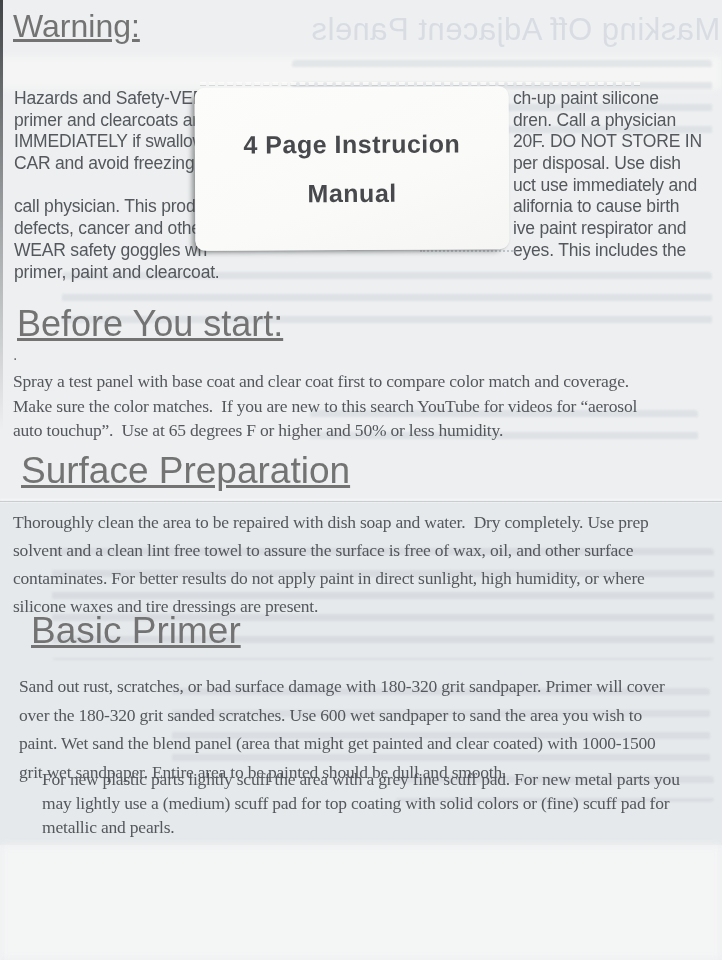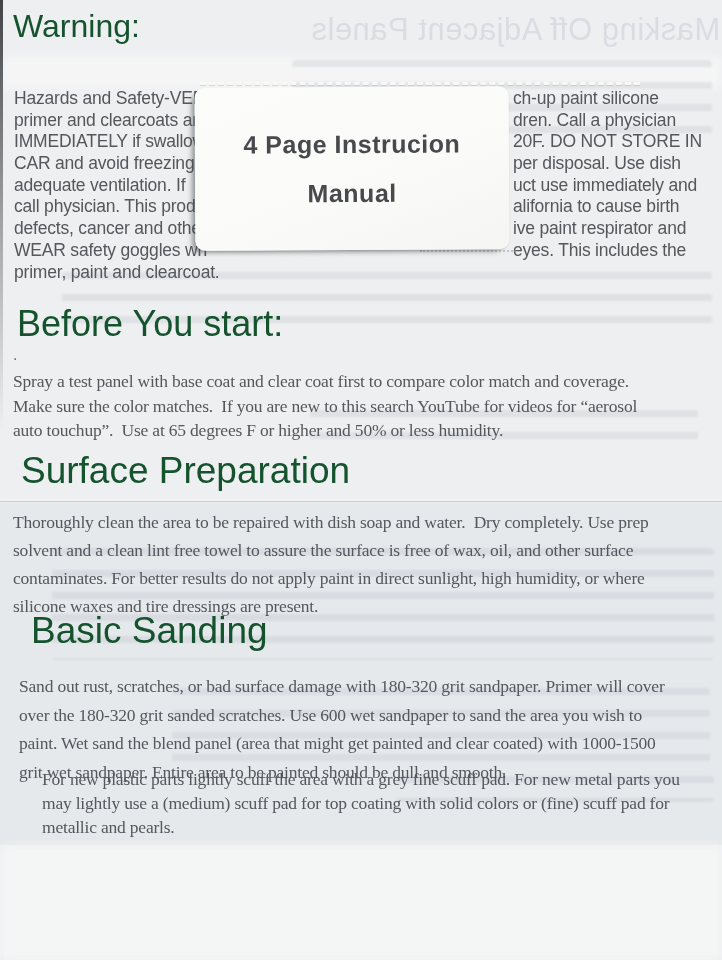--- a/index.html
+++ b/index.html
@@ -26,21 +26,21 @@
     white-space:nowrap;filter:blur(.7px);letter-spacing:.5px;}
   .ghost{position:absolute;z-index:0;filter:blur(1.3px);opacity:.55;border-radius:4px;
     background:repeating-linear-gradient(180deg,rgba(196,202,210,.65) 0 7px,rgba(0,0,0,0) 7px 22px);}
   .gh1{left:292px;top:60px;width:420px;height:76px;}
   .gh2{left:62px;top:272px;width:650px;height:58px;}
   .gh3{left:310px;top:410px;width:388px;height:42px;}
   .gh4{left:52px;top:548px;width:662px;height:112px;opacity:.6;}
   .gh5{left:172px;top:688px;width:538px;height:80px;}
   .gh6{left:396px;top:776px;width:318px;height:26px;}
   
-  .h{position:absolute;z-index:2;font-weight:400;color:#14532d;white-space:nowrap;}
+  .h{position:absolute;z-index:2;font-weight:400;color:#737373;white-space:nowrap;text-decoration:underline;}
   .h-warning{left:13px;top:8px;font-size:32px;}
   .h-before{left:17px;top:303px;font-size:36px;}
   .h-surface{left:21px;top:450px;font-size:37px;}
   .h-sanding{left:31px;top:610px;font-size:37px;}
   .stray-dot{position:absolute;left:13px;top:346px;font-size:16px;color:#6a6d71;z-index:2;}
   
   .para{position:absolute;z-index:2;font-size:17.5px;letter-spacing:-0.2px;color:#54575c;}
   .pline{white-space:pre;font-family:Liberation Serif, serif;}
   .para-warning{left:14px;top:88px;}
   .para-warning .wrow{position:relative;height:21.7px;line-height:21.7px;white-space:nowrap;}
@@ -95,21 +95,20 @@
     </div>
       <div class="wrow">
       <span class="wl">IMMEDIATELY if swallow</span>
       <span class="wr">20F. DO NOT STORE IN</span>
     </div>
       <div class="wrow">
       <span class="wl">CAR and avoid freezing.</span>
       <span class="wr">per disposal. Use dish</span>
     </div>
       <div class="wrow">
-      <span class="wl">adequate ventilation. If </span>
       <span class="wr">uct use immediately and</span>
     </div>
       <div class="wrow">
       <span class="wl">call physician. This produ</span>
       <span class="wr">alifornia to cause birth</span>
     </div>
       <div class="wrow">
       <span class="wl">defects, cancer and othe</span>
       <span class="wr">ive paint respirator and</span>
     </div>
@@ -139,21 +138,21 @@
     </div>
 
   <div class="h h-surface">Surface Preparation</div>
   <div class="para para-surface">
       <div class="pline">Thoroughly clean the area to be repaired with dish soap and water.  Dry completely. Use prep</div>
       <div class="pline">solvent and a clean lint free towel to assure the surface is free of wax, oil, and other surface</div>
       <div class="pline">contaminates. For better results do not apply paint in direct sunlight, high humidity, or where</div>
       <div class="pline">silicone waxes and tire dressings are present.</div>
     </div>
 
-  <div class="h h-sanding">Basic Sanding</div>
+  <div class="h h-sanding">Basic Primer</div>
   <div class="para para-sanding">
       <div class="pline">Sand out rust, scratches, or bad surface damage with 180-320 grit sandpaper. Primer will cover</div>
       <div class="pline">over the 180-320 grit sanded scratches. Use 600 wet sandpaper to sand the area you wish to</div>
       <div class="pline">paint. Wet sand the blend panel (area that might get painted and clear coated) with 1000-1500</div>
       <div class="pline">grit wet sandpaper. Entire area to be painted should be dull and smooth.</div>
     </div>
 
   <div class="para para-final">
       <div class="pline">For new plastic parts lightly scuff the area with a grey fine scuff pad. For new metal parts you</div>
       <div class="pline">may lightly use a (medium) scuff pad for top coating with solid colors or (fine) scuff pad for</div>

